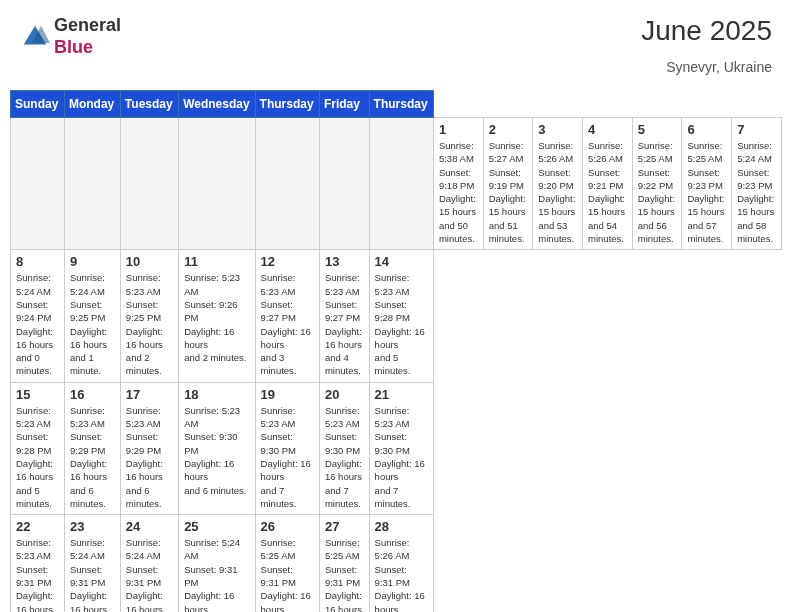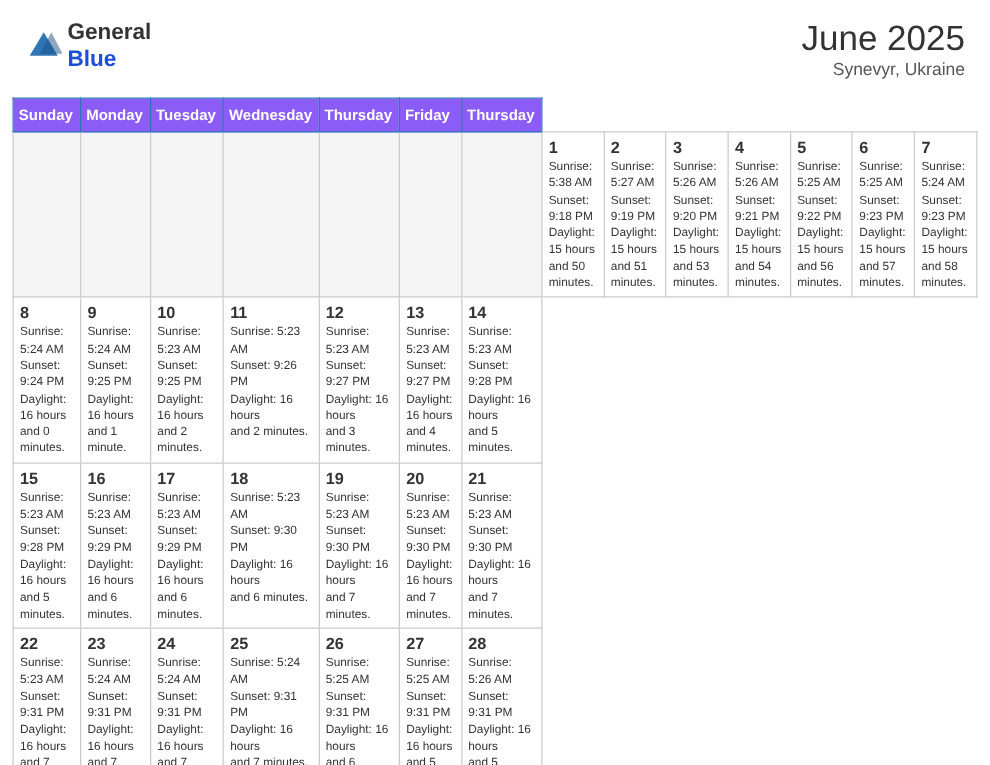--- a/index.html
+++ b/index.html
@@ -37,28 +37,29 @@
       text-align: right;
     }
     .month-title {
       font-size: 28px;
       font-weight: normal;
       color: #333;
     }
     .location {
       font-size: 14px;
       color: #555;
+      margin-top: 12px;
     }
     .calendar {
       width: 100%;
       border-collapse: collapse;
       font-size: 10px;
     }
     .calendar th {
-      background-color: #8b5cf6;
+      background-color: #1d4ed8;
       color: #fff;
       padding: 6px 4px;
       text-align: left;
       font-size: 12px;
       font-weight: bold;
       border: 1px solid #2e75b6;
     }
     .calendar td {
       vertical-align: top;
       padding: 4px 5px;
@@ -90,21 +91,21 @@
 <body>
 
 <div class="header">
   <div class="logo">
     <svg class="logo-icon" viewBox="0 0 40 40">
       <polygon points="20,5 35,30 5,30" fill="#2e75b6"></polygon>
       <polygon points="28,5 40,28 16,28" fill="#1a4f8a" opacity="0.5"></polygon>
     </svg>
     <div class="logo-text">
       <span>General</span><br>
-      <span style="color:#1d4ed8;">Blue</span>
+      <span style="color:#be185d;">Blue</span>
     </div>
   </div>
   <div class="title-block">
     <div class="month-title">June 2025</div>
     <div class="location">Synevyr, Ukraine</div>
   </div>
 </div>
 
 <table class="calendar">
   <thead>

